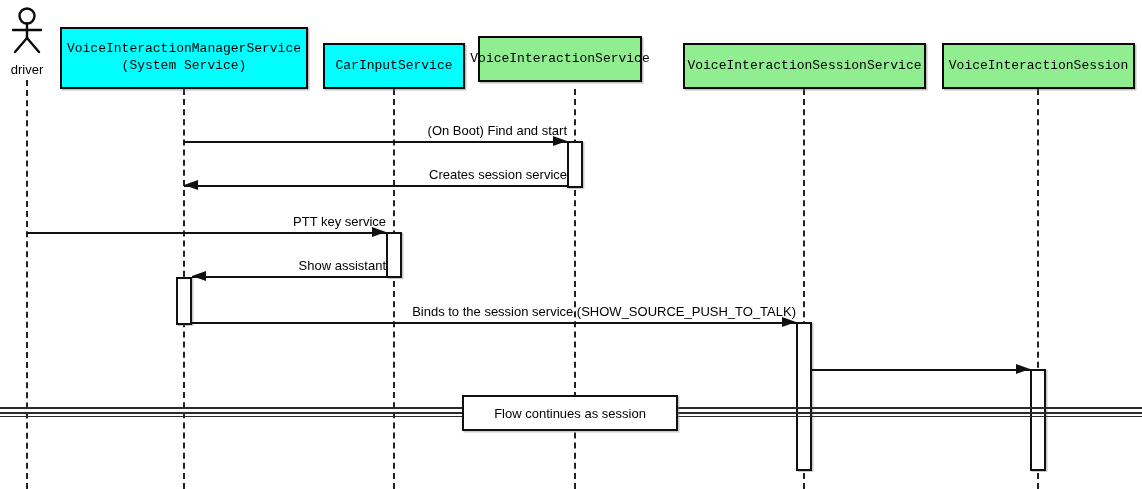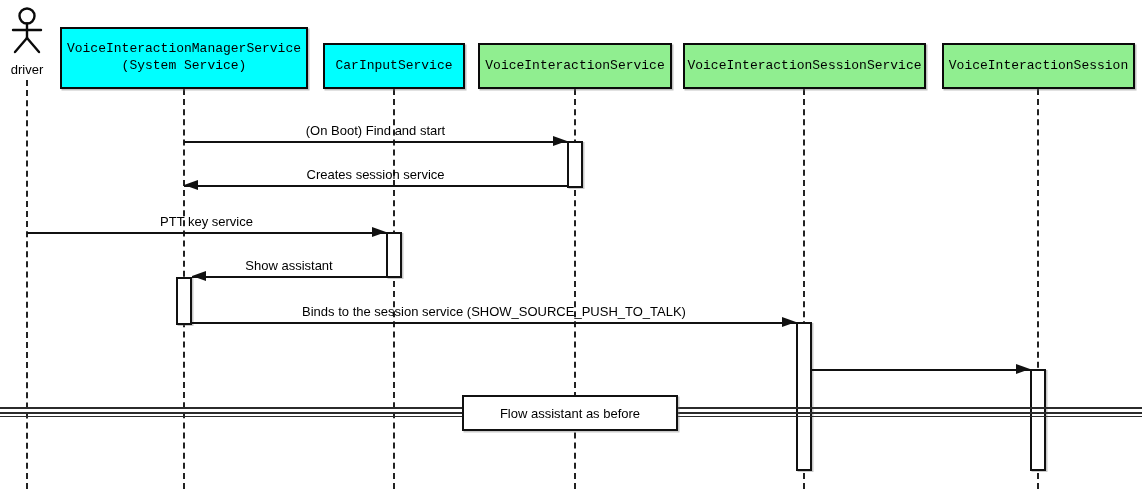--- a/index.html
+++ b/index.html
@@ -24,21 +24,21 @@
   }
   .msg-line{position:absolute;height:0;border-top:2px solid #111;z-index:5;}
   .msg-line.arrow-right::after{
     content:"";position:absolute;right:0;top:-7px;width:0;height:0;
     border-left:14px solid #111;border-top:5.5px solid transparent;border-bottom:5.5px solid transparent;
   }
   .msg-line.arrow-left::before{
     content:"";position:absolute;left:0;top:-7px;width:0;height:0;
     border-right:14px solid #111;border-top:5.5px solid transparent;border-bottom:5.5px solid transparent;
   }
-  .msg-label{position:absolute;text-align:center;z-index:5;height:16px;line-height:16px;white-space:nowrap;}
+  .msg-label{position:absolute;text-align:right;z-index:5;height:16px;line-height:16px;white-space:nowrap;}
   .divider-line{position:absolute;left:0;width:1142px;background:#2b2b2b;z-index:4;}
   .divider-box{
     position:absolute;box-sizing:border-box;background:#fff;border:2px solid #111;
     display:flex;align-items:center;justify-content:center;z-index:6;
     box-shadow:1.5px 1.5px 0 rgba(120,120,120,.4);
   }
   .actor-label{position:absolute;text-align:center;z-index:2;}
   .actor-svg{position:absolute;z-index:2;}
   .actor-svg line,.actor-svg circle{stroke:#0a0a0a;stroke-width:2.4;fill:#fff;stroke-linecap:round;}
 </style>
@@ -59,21 +59,21 @@
     <line x1="19" y1="19.5" x2="19" y2="34"></line>
     <line x1="5" y1="26" x2="33" y2="26"></line>
     <line x1="19" y1="34" x2="7" y2="48"></line>
     <line x1="19" y1="34" x2="31" y2="48"></line>
   </svg>
   <div class="actor-label" style="left:1px;top:62px;width:52px">driver</div>
 
   <div class="participant fill-cyan" style="left:60px;top:27px;width:248px;height:62px">VoiceInteractionManagerService
 (System Service)</div>
   <div class="participant fill-cyan" style="left:323px;top:43px;width:142px;height:46px">CarInputService</div>
-  <div class="participant fill-green" style="left:478px;top:43px;width:194px;height:46px">VoiceInteractionService</div>
+  <div class="participant fill-green" style="left:478px;top:36px;width:164px;height:46px">VoiceInteractionService</div>
   <div class="participant fill-green" style="left:942px;top:43px;width:193px;height:46px">VoiceInteractionSession</div>
   <div class="participant fill-green" style="left:683px;top:43px;width:243px;height:46px">VoiceInteractionSessionService</div>
 
   <div class="activation" style="left:567px;top:141px;height:47px"></div>
   <div class="activation" style="left:386px;top:232px;height:46px"></div>
   <div class="activation" style="left:176px;top:277px;height:48px"></div>
   <div class="activation" style="left:796px;top:322px;height:149px"></div>
   <div class="activation" style="left:1030px;top:369px;height:102px"></div>
 
   <div class="msg-label" style="left:184px;top:123px;width:383px">(On Boot) Find and start</div>
@@ -89,15 +89,15 @@
   <div class="msg-line arrow-left" style="left:192px;top:276px;width:194px"></div>
 
   <div class="msg-label" style="left:192px;top:304px;width:604px">Binds to the session service (SHOW_SOURCE_PUSH_TO_TALK)</div>
   <div class="msg-line arrow-right" style="left:192px;top:322px;width:604px"></div>
 
   <div class="msg-line arrow-right" style="left:812px;top:369px;width:218px"></div>
 
   <div class="divider-line" style="top:407px;height:1.5px"></div>
   <div class="divider-line" style="top:411.5px;height:2px"></div>
   <div class="divider-line" style="top:415.5px;height:1.5px"></div>
-  <div class="divider-box" style="left:462px;top:395px;width:216px;height:36px">Flow assistant as before</div>
+  <div class="divider-box" style="left:462px;top:395px;width:216px;height:36px">Flow continues as session</div>
 
 </div>
 
 </body></html>

